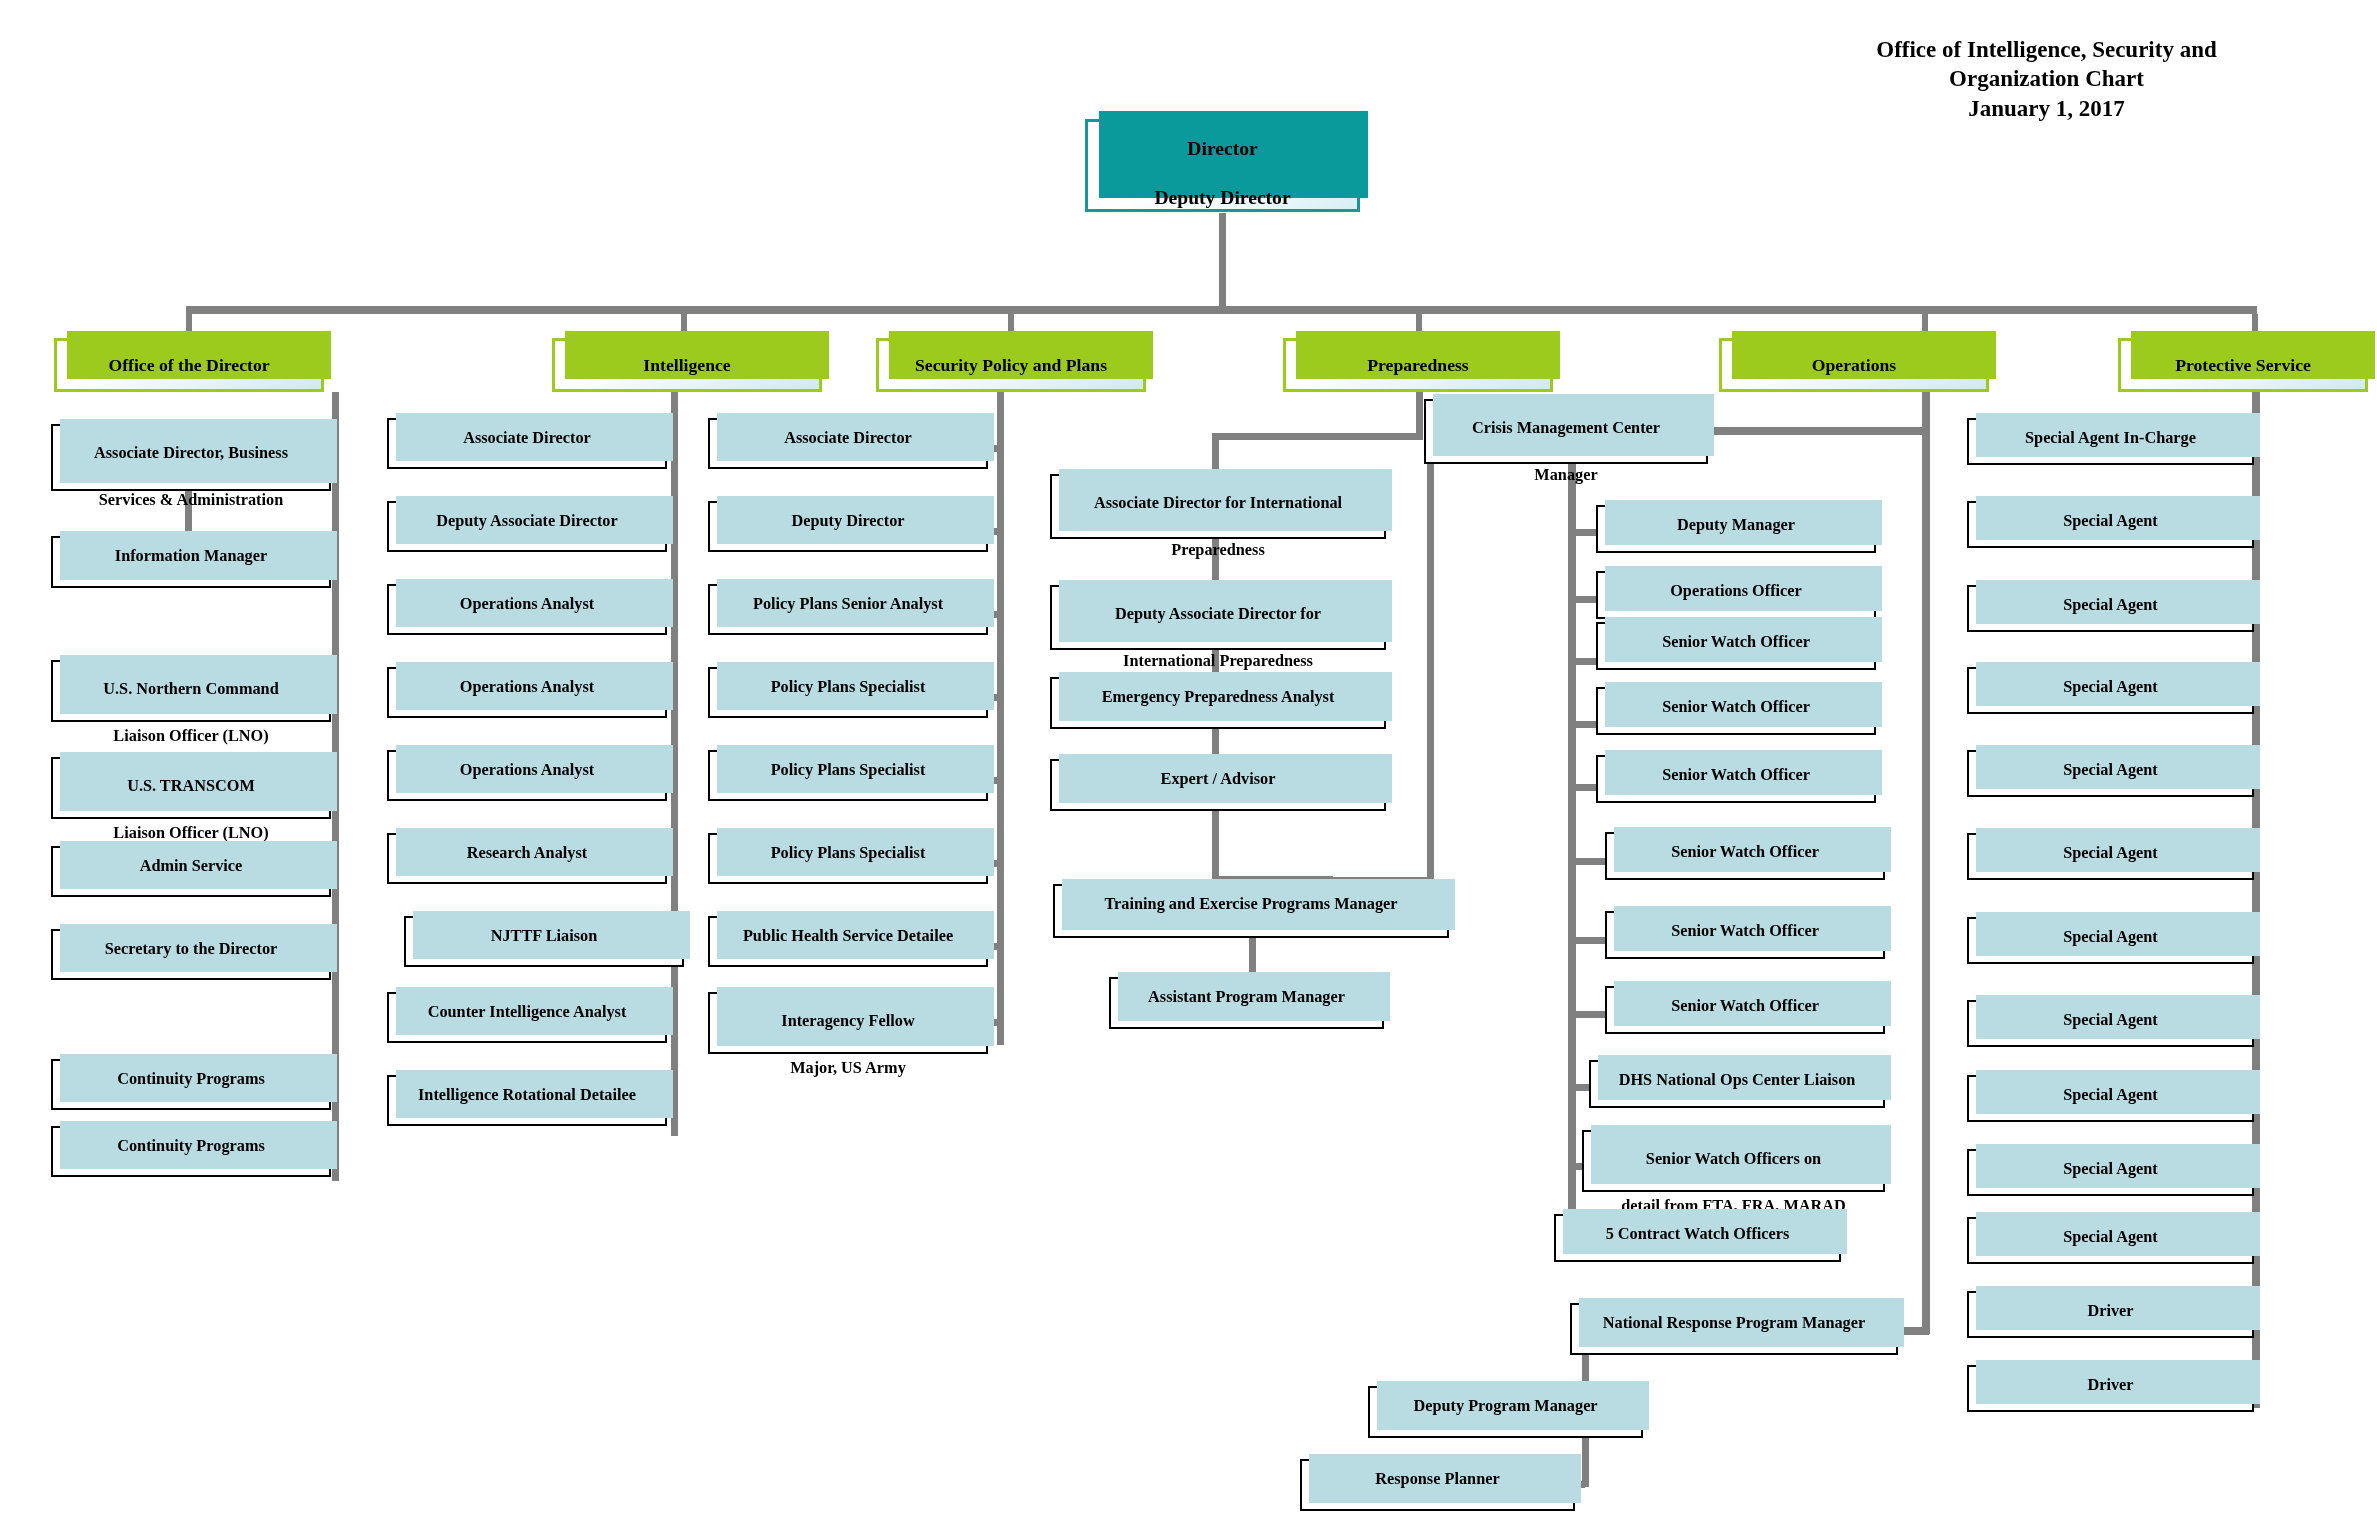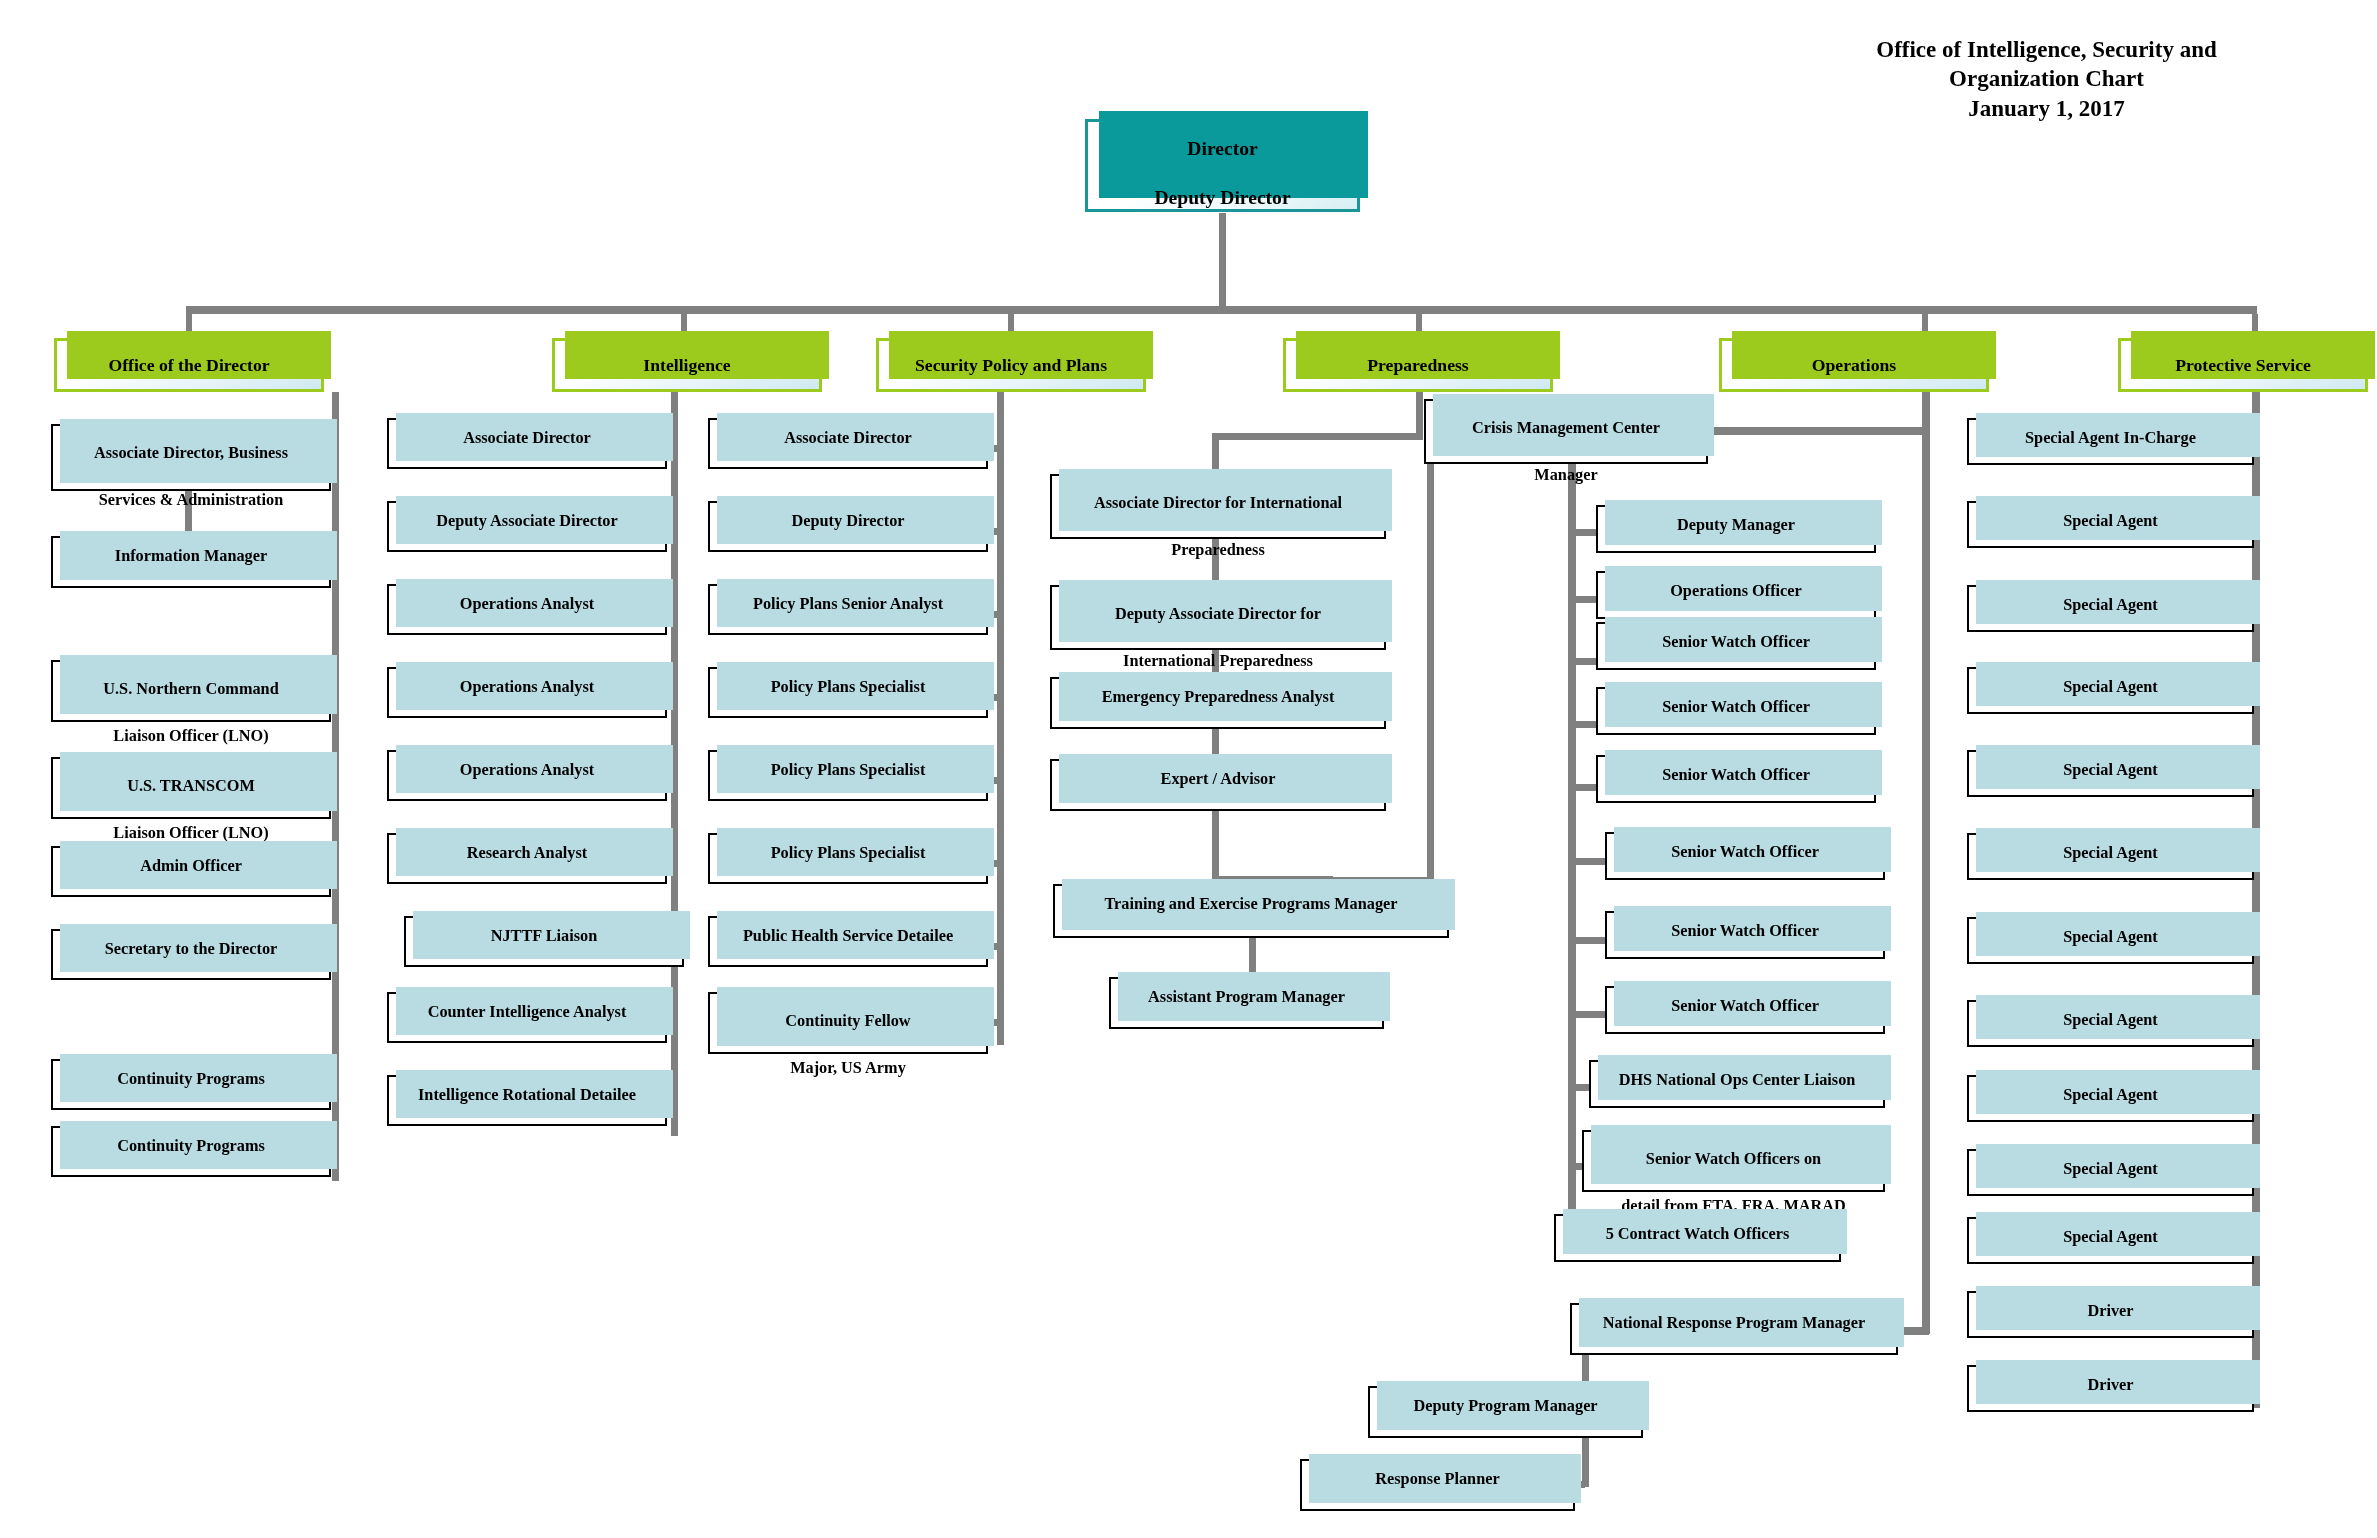--- a/index.html
+++ b/index.html
@@ -100,21 +100,21 @@
 <div class="node" style="left:51px;top:536px;width:280px;height:52px;">
   <span>Information Manager</span>
 </div>
 <div class="node" style="left:51px;top:660px;width:280px;height:62px;">
   <span><span>U.S. Northern Command</span><br><span>Liaison Officer (LNO)</span></span>
 </div>
 <div class="node" style="left:51px;top:757px;width:280px;height:62px;">
   <span><span>U.S. TRANSCOM</span><br><span>Liaison Officer (LNO)</span></span>
 </div>
 <div class="node" style="left:51px;top:846px;width:280px;height:51px;">
-  <span>Admin Officer</span>
+  <span>Admin Service</span>
 </div>
 <div class="node" style="left:51px;top:929px;width:280px;height:51px;">
   <span>Secretary to the Director</span>
 </div>
 <div class="node" style="left:51px;top:1059px;width:280px;height:51px;">
   <span>Continuity Programs</span>
 </div>
 <div class="node" style="left:51px;top:1126px;width:280px;height:51px;">
   <span>Continuity Programs</span>
 </div>
@@ -183,21 +183,21 @@
 <div class="node" style="left:708px;top:750px;width:280px;height:51px;">
   <span>Policy Plans Specialist</span>
 </div>
 <div class="node" style="left:708px;top:833px;width:280px;height:51px;">
   <span>Policy Plans Specialist</span>
 </div>
 <div class="node" style="left:708px;top:916px;width:280px;height:51px;">
   <span>Public Health Service Detailee</span>
 </div>
 <div class="node" style="left:708px;top:992px;width:280px;height:62px;">
-  <span><span>Continuity Fellow</span><br><span>Major, US Army</span></span>
+  <span><span>Interagency Fellow</span><br><span>Major, US Army</span></span>
 </div>
 
 <div class="conn" style="left:1416px;top:392px;width:6.5px;height:41px;"></div>
 <div class="conn" style="left:1212px;top:433px;width:211px;height:6.5px;"></div>
 <div class="conn" style="left:1212px;top:433px;width:6.5px;height:449px;"></div>
 <div class="conn" style="left:1208px;top:502px;width:13px;height:6.5px;"></div>
 <div class="conn" style="left:1208px;top:615px;width:13px;height:6.5px;"></div>
 <div class="conn" style="left:1208px;top:704px;width:13px;height:6.5px;"></div>
 <div class="conn" style="left:1208px;top:788px;width:13px;height:6.5px;"></div>
 <div class="conn" style="left:1212px;top:876px;width:121px;height:6.5px;"></div>

